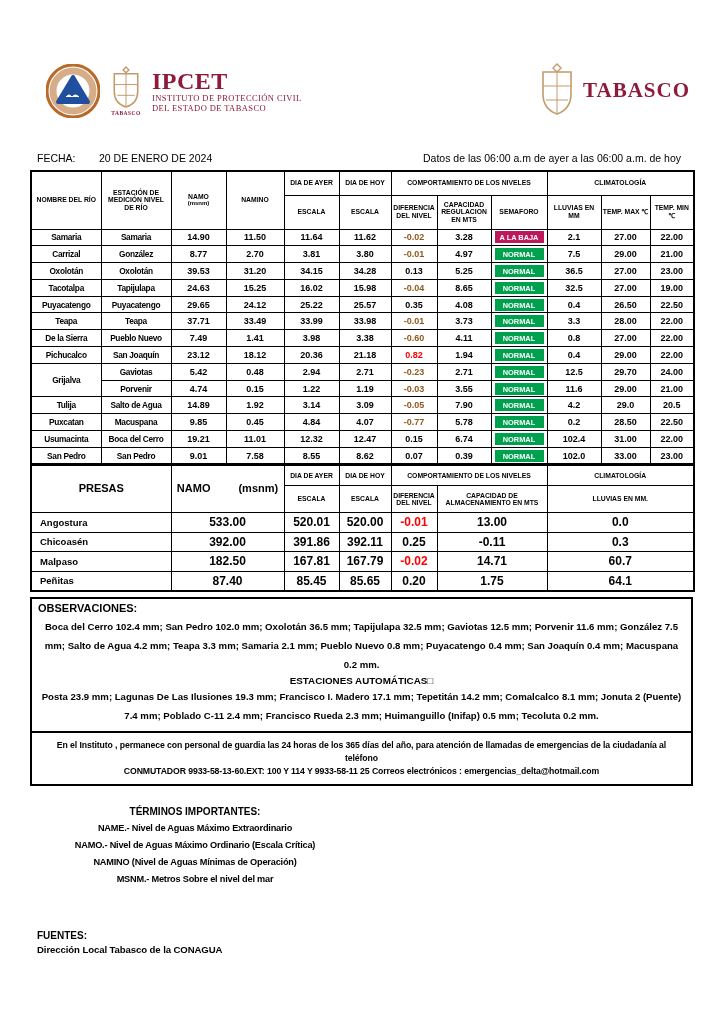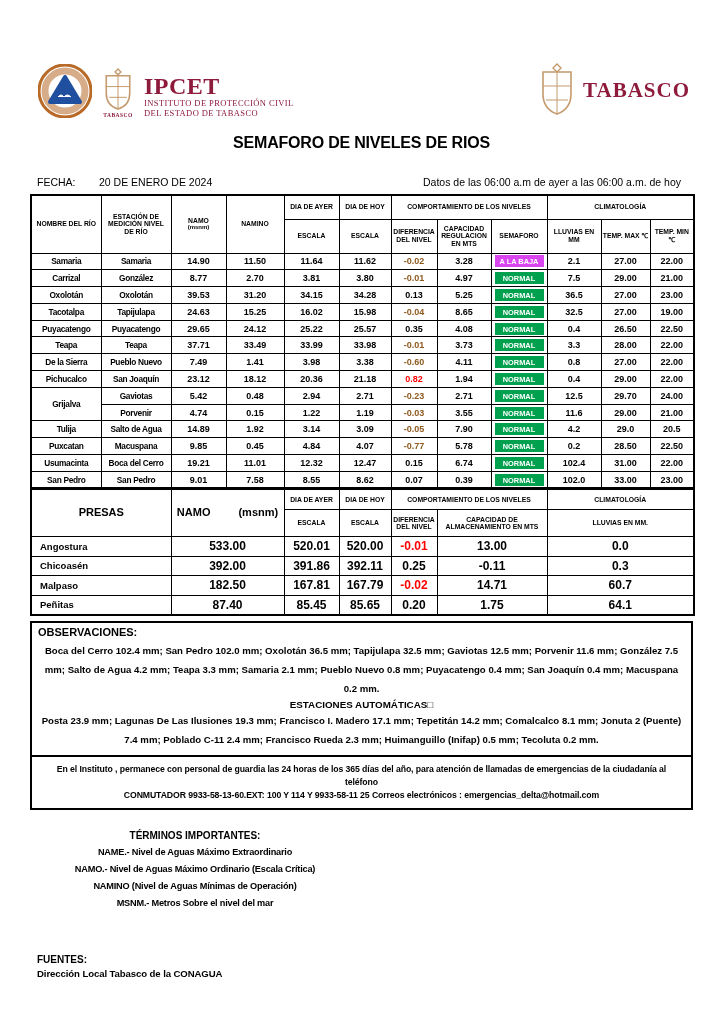--- a/index.html
+++ b/index.html
@@ -3,21 +3,21 @@
 <meta charset="utf-8">
 <style>
   * { margin:0; padding:0; box-sizing:border-box; }
   html,body { background:#fff; }
   .page {
     position:relative; width:723px; height:1024px; background:#fff;
     font-family:"Liberation Sans", sans-serif; color:#000; overflow:hidden;
   }
   
   .masthead { position:relative; height:128px; }
-  .logo-left { position:absolute; left:38px; top:64px; display:flex; align-items:flex-end; }
+  .logo-left { position:absolute; left:46px; top:64px; display:flex; align-items:center; }
   .pc-circle { width:54px; height:54px; }
   .shield-small { width:36px; height:50px; margin-left:8px; display:flex; flex-direction:column; align-items:center; }
   .shield-small .cap { font-family:"Liberation Serif", serif; font-size:5.5px; font-weight:bold; letter-spacing:.5px; margin-top:1px; }
   .org-text { margin-left:8px; font-family:"Liberation Serif", serif; }
   .org-acronym { font-size:24px; font-weight:bold; line-height:24px; letter-spacing:.5px; }
   .org-line { font-size:8.5px; letter-spacing:.4px; line-height:10px; }
   .logo-right { position:absolute; right:33px; top:62px; display:flex; align-items:center; }
   .logo-right .word { font-family:"Liberation Serif", serif; font-size:21px; font-weight:bold; letter-spacing:1px; margin-left:6px; }
   .shield-big { width:40px; height:56px; }
   
@@ -91,21 +91,20 @@
     <div class="logo-right">
       <svg class="shield-big" viewBox="0 0 40 56">
         <path d="M20 2 l4 4 -4 4 -4 -4 Z" fill="none" stroke="#c49a6c" stroke-width="1.4"></path>
         <path d="M6 10 h28 v22 q0 15 -14 20 q-14 -5 -14 -20 Z" fill="#fff" stroke="#c49a6c" stroke-width="1.6"></path>
         <path d="M6 24 h28 M20 10 v42 M9 38 h22" fill="none" stroke="#c49a6c" stroke-width="1"></path>
       </svg>
       <span class="word" style="color:#8e1b3c">TABASCO</span>
     </div>
   </div>
 
-  <div class="doc-title">SEMAFORO DE NIVELES DE RIOS</div>
 
   <div class="fecha-row">
     <span class="flabel">FECHA:</span>
     <span class="fdate">20 DE ENERO DE 2024</span>
     <span class="fnote">Datos de las 06:00 a.m de ayer a las 06:00 a.m. de hoy</span>
   </div>
 
   <div class="content">
 
     <table class="rivers">
@@ -152,21 +151,21 @@
           <tr>
             <td class="name">Samaria</td>
             <td class="name">Samaria</td>
             <td>14.90</td>
             <td>11.50</td>
             <td>11.64</td>
             <td>11.62</td>
             <td style="color: rgb(143, 90, 30);">-0.02</td>
             <td>3.28</td>
             <td>
-              <div class="badge" style="background: #d946ef;">A LA BAJA</div>
+              <div class="badge" style="background: #be185d;">A LA BAJA</div>
             </td>
             <td>2.1</td>
             <td>27.00</td>
             <td>22.00</td>
           </tr>
           <tr>
             <td class="name">Carrizal</td>
             <td class="name">González</td>
             <td>8.77</td>
             <td>2.70</td>

